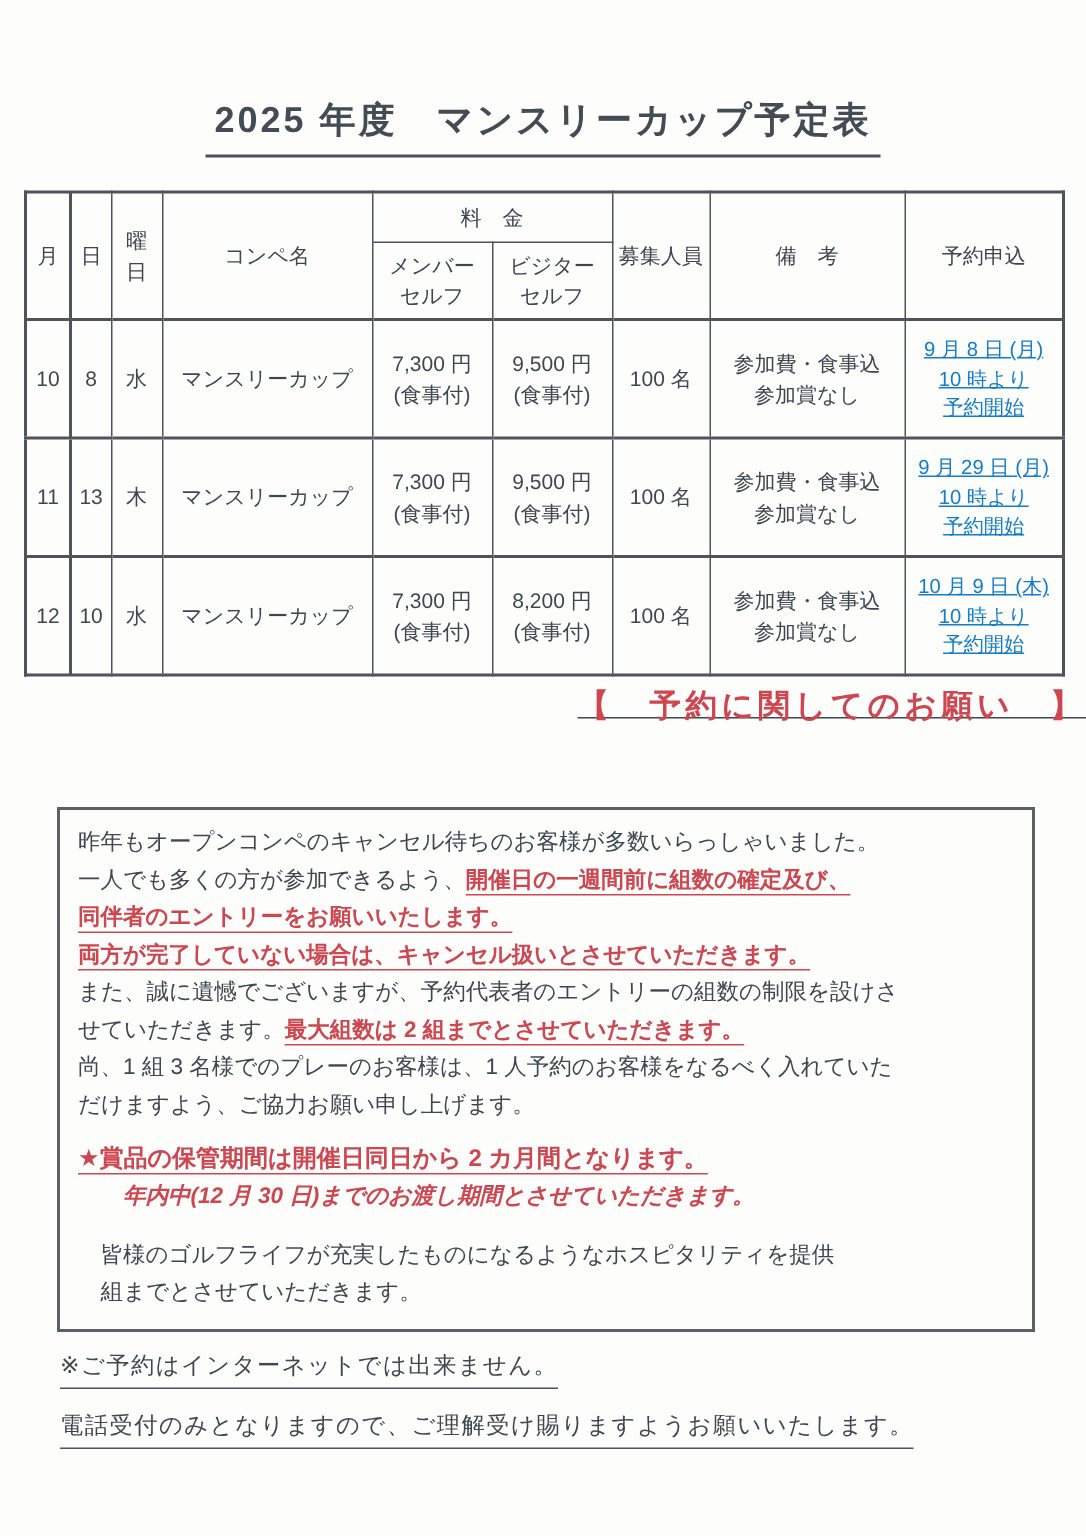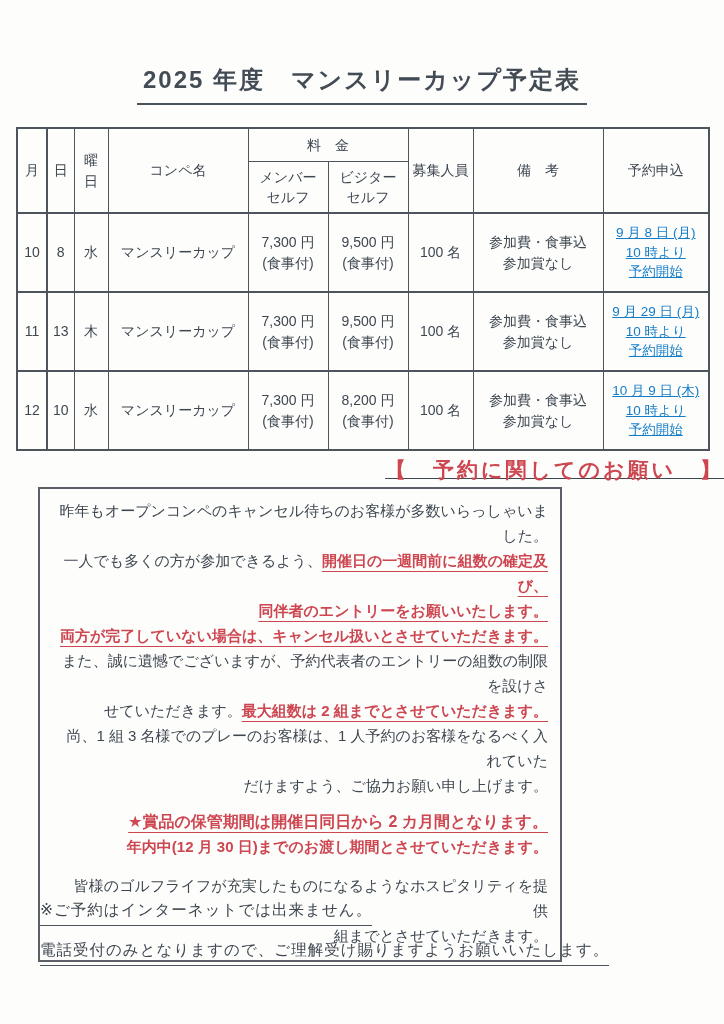--- a/index.html
+++ b/index.html
@@ -76,39 +76,38 @@
     text-align:right;
     text-decoration:underline;
   }
   .notice-head span{
     font-size:21px;font-weight:bold;color:var(--red);
     letter-spacing:3px;
   }
 
   
   .notice-box{
-    position:absolute;top:487px;left:38px;
-    width:524px;
+    position:absolute;top:538px;left:38px;
+    width:652px;
     box-sizing:border-box;
     border:2px solid #5a6066;
     padding:9px 12px 12px 12px;
     font-size:15px;
     line-height:25px;
-    text-align:right;
   }
   .notice-box p{margin:0;}
   .ru{
     color:var(--red);font-weight:bold;
     text-decoration:underline;
     text-underline-offset:5px;
   }
   .rp{color:var(--red);font-weight:bold;}
   .star-line{margin-top:11px !important;font-size:16px;}
   .ind1{padding-left:15px;}
-  .ind2{padding-left:30px;}
+  .ind2{padding-left:30px;font-style:italic;}
   .closing{margin-top:14px !important;}
 
   
   .footer-note{
     position:absolute;left:40px;
     font-size:15.5px;
     color:var(--ink);
   }
   .footer-note span{
     display:inline-block;

